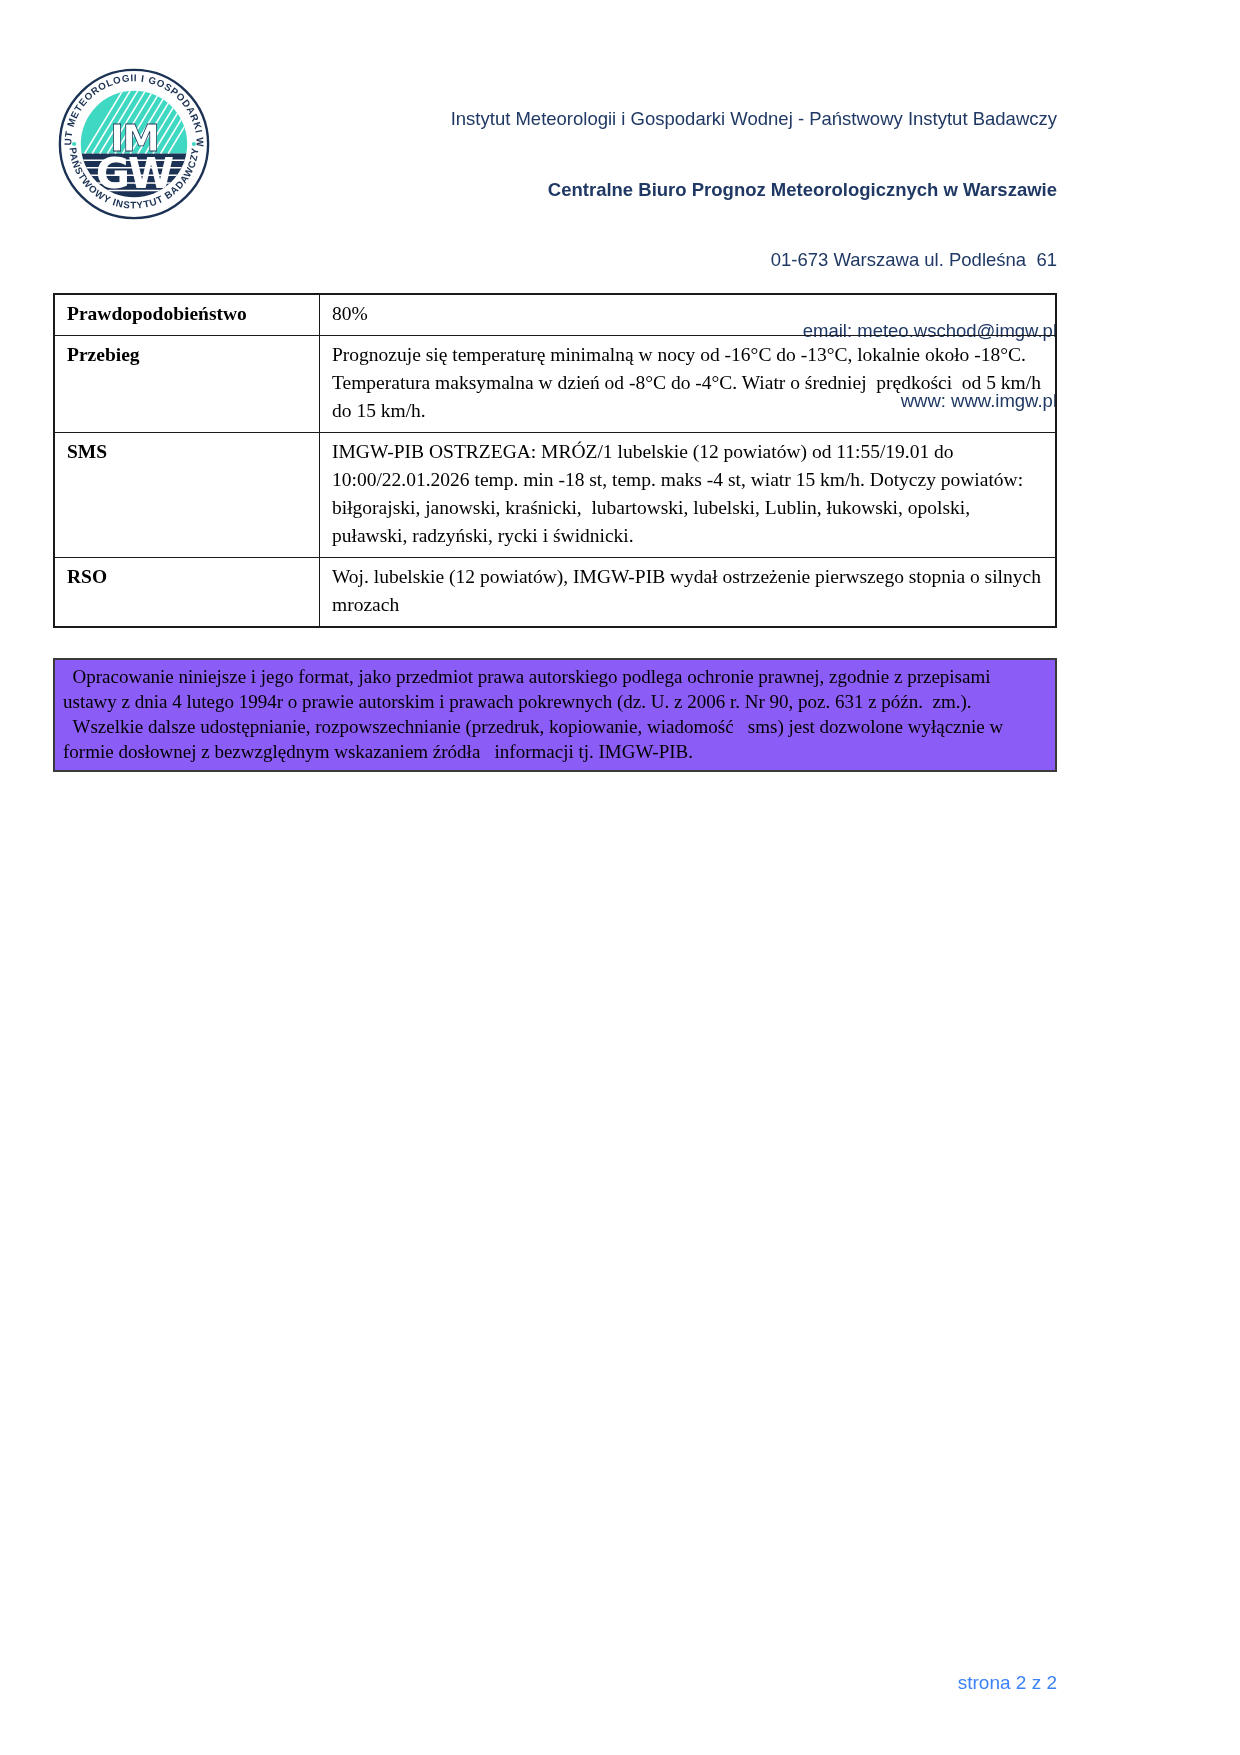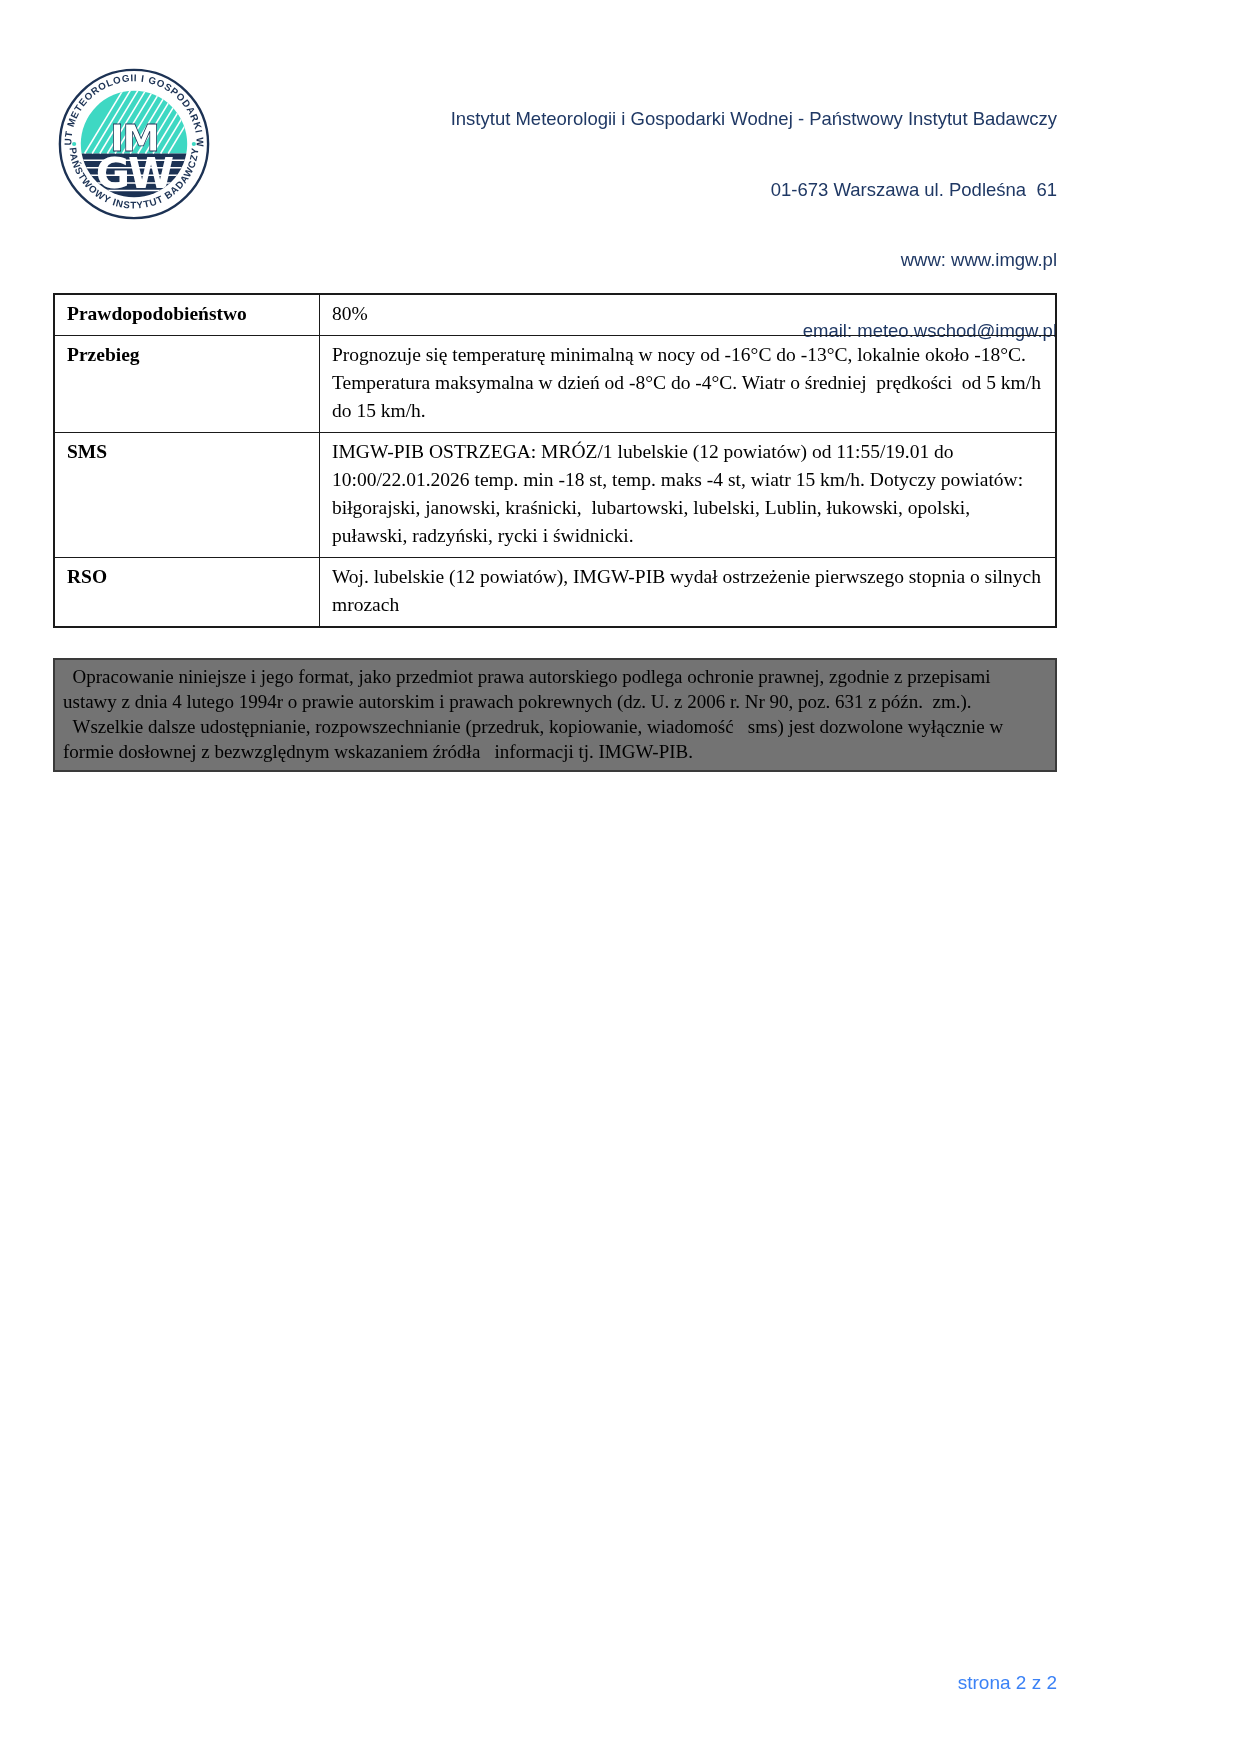--- a/index.html
+++ b/index.html
@@ -37,21 +37,21 @@
   }
   .info-table{border:2px solid #1a1a1a;}
   .info-table td.lbl{
     width:240px;
     font-weight:bold;
   }
   .info-table td.val{white-space:pre-wrap;}
   
   .copyright{
     position:absolute;left:53px;top:658px;width:984px;
-    background:#737373;
+    background:#8b5cf6;
     border:2px solid #3a3a3a;
     padding:4px 8px 6px 8px;
     font-size:19px;line-height:25px;
   }
   .copyright p{margin:0;white-space:pre-wrap;}
   
   .pagenum{
     position:absolute;top:1672px;right:183px;
     font-family:"Liberation Sans", sans-serif;
     font-size:19px;color:#3b82f6;
@@ -122,23 +122,24 @@
       <textPath href="#arcTopPath" startOffset="50%" text-anchor="middle">INSTYTUT METEOROLOGII I GOSPODARKI WODNEJ</textPath>
     </text>
     <text class="arc-text">
       <textPath href="#arcBotPath" startOffset="50%" text-anchor="middle" side="right">PAŃSTWOWY INSTYTUT BADAWCZY</textPath>
     </text>
   </svg>
 </div>
 
 <div class="contact">
   <div>Instytut Meteorologii i Gospodarki Wodnej - Państwowy Instytut Badawczy</div>
+  <div class="bold">Centralne Biuro Prognoz Meteorologicznych w Warszawie</div>
   <div>01-673 Warszawa ul. Podleśna  61</div>
+  <div>email: meteo.wschod@imgw.pl</div>
   <div>www: www.imgw.pl</div>
-  <div>email: meteo.wschod@imgw.pl</div>
 </div>
 
 <table class="info-table">
   <tbody>
       <tr>
     <td class="lbl">Prawdopodobieństwo</td>
     <td class="val">80%</td>
   </tr>
   <tr>
     <td class="lbl">Przebieg</td>

